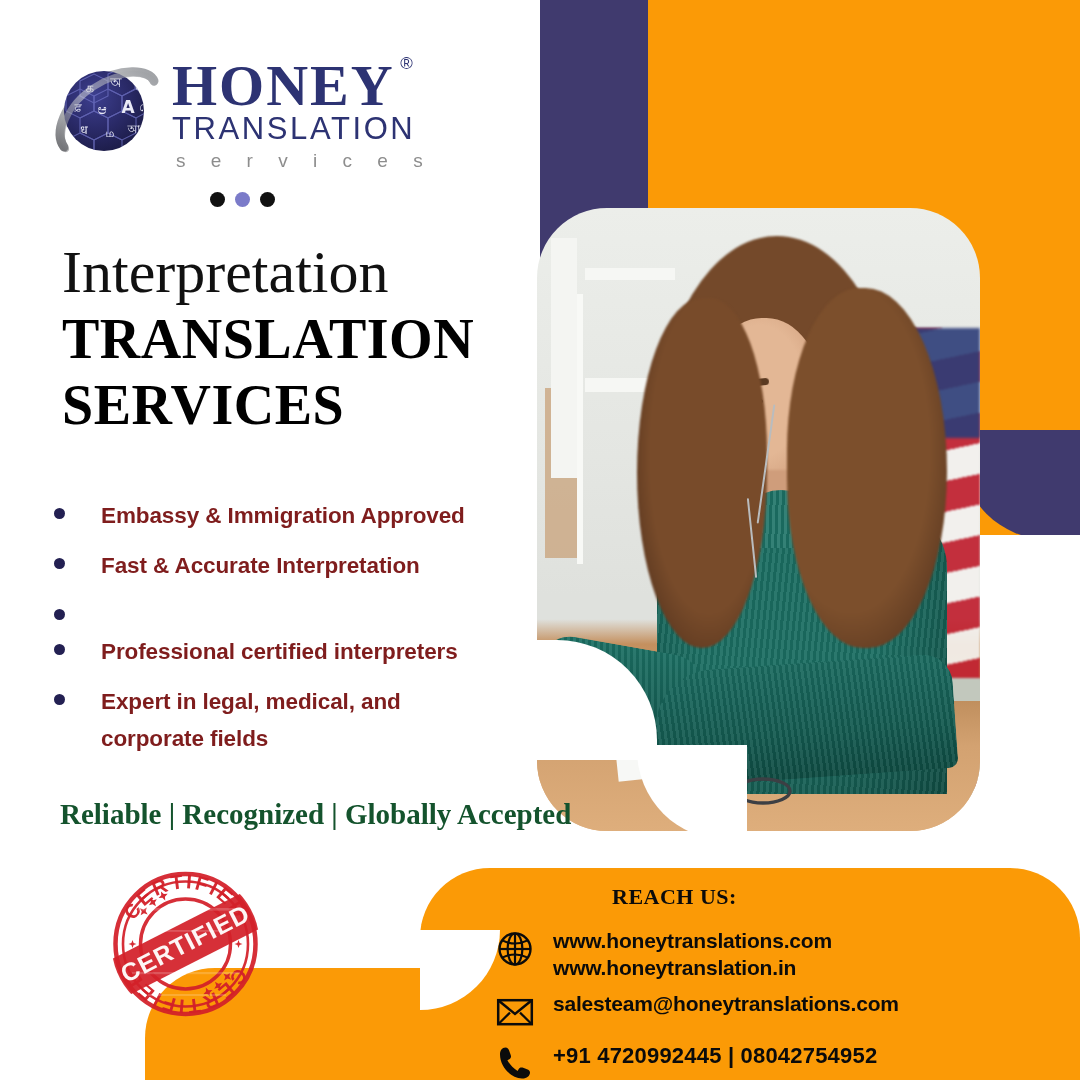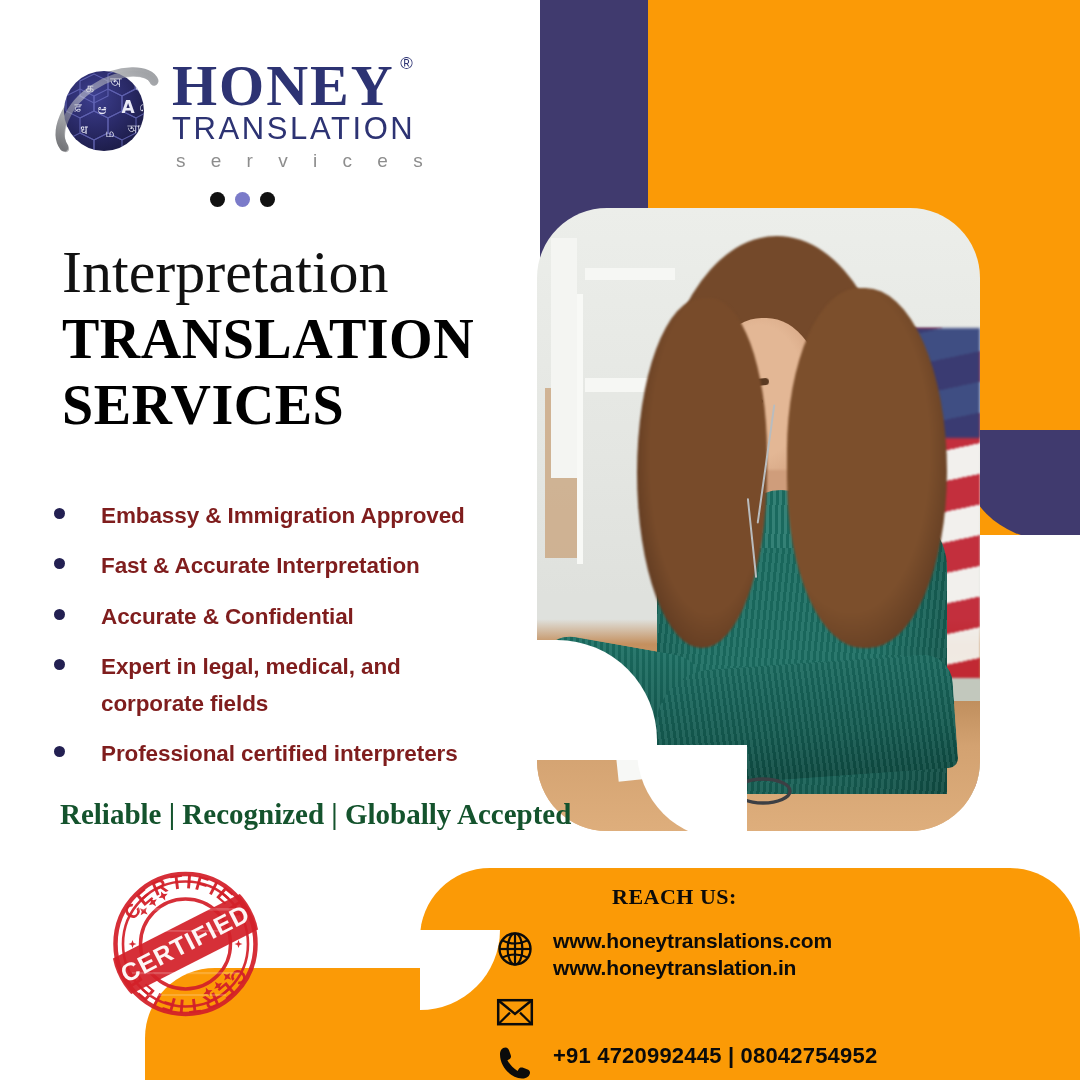--- a/index.html
+++ b/index.html
@@ -557,29 +557,28 @@
     <div class="bullet-row">
       <span class="bullet-dot"></span>
       <span class="bullet-text">Embassy &amp; Immigration Approved</span>
     </div>
     <div class="bullet-row">
       <span class="bullet-dot"></span>
       <span class="bullet-text">Fast &amp; Accurate Interpretation</span>
     </div>
     <div class="bullet-row">
       <span class="bullet-dot"></span>
-      <span class="bullet-text">Accurate &amp; Confidential</span>
+    </div>
+    <div class="bullet-row">
+      <span class="bullet-dot"></span>
+      <span class="bullet-text">Professional certified interpreters</span>
     </div>
     <div class="bullet-row">
       <span class="bullet-dot"></span>
       <span class="bullet-text" style="max-width:370px; display:inline-block;">Expert in legal, medical, and corporate fields</span>
-    </div>
-    <div class="bullet-row">
-      <span class="bullet-dot"></span>
-      <span class="bullet-text">Professional certified interpreters</span>
     </div>
   </div>
 
   <div class="tagline">Reliable  |  Recognized  |  Globally Accepted</div>
 
   <div class="stamp">
     <svg width="155" height="152" viewBox="0 0 155 152">
       <defs>
         <path id="arcTop" d="M 22 76 A 55 55 0 0 1 133 76"></path>
         <path id="arcBot" d="M 133 76 A 55 55 0 0 1 22 76"></path>
@@ -662,20 +661,21 @@
 
     <div class="contact-row">
       <span class="contact-icon">
         <svg width="38" height="32" viewBox="0 0 38 32">
           <rect x="2.2" y="4.2" width="33.6" height="24" fill="none" stroke="#0b0b0b" stroke-width="2.5"></rect>
           <path d="M2.2 4.2 L19 18 L35.8 4.2" fill="none" stroke="#0b0b0b" stroke-width="2.5"></path>
           <path d="M2.2 28.2 L14 16.6" fill="none" stroke="#0b0b0b" stroke-width="2.2"></path>
           <path d="M35.8 28.2 L24 16.6" fill="none" stroke="#0b0b0b" stroke-width="2.2"></path>
         </svg>
       </span>
+      <span class="contact-text">salesteam@honeytranslations.com</span>
     </div>
 
     <div class="contact-row">
       <span class="contact-icon">
         <svg width="38" height="38" viewBox="0 0 38 38">
           <path d="M9.5 3.5 C6 3.5 4 6.5 4 10.5 C4 22.5 14.5 34 26 34.5 C30.5 34.7 34 32 34 28.5
                    C34 26.8 32.8 25.8 31 25.2 L26.5 23.6 C24.8 23 23.4 23.7 22.6 25.2 L21.6 27
                    C17.6 24.6 13.6 20.4 11.4 16.2 L13.3 15.2 C14.8 14.4 15.4 12.9 14.8 11.2
                    L13.2 6.8 C12.6 5 11.5 3.5 9.5 3.5 Z" fill="#0b0b0b"></path>
         </svg>

